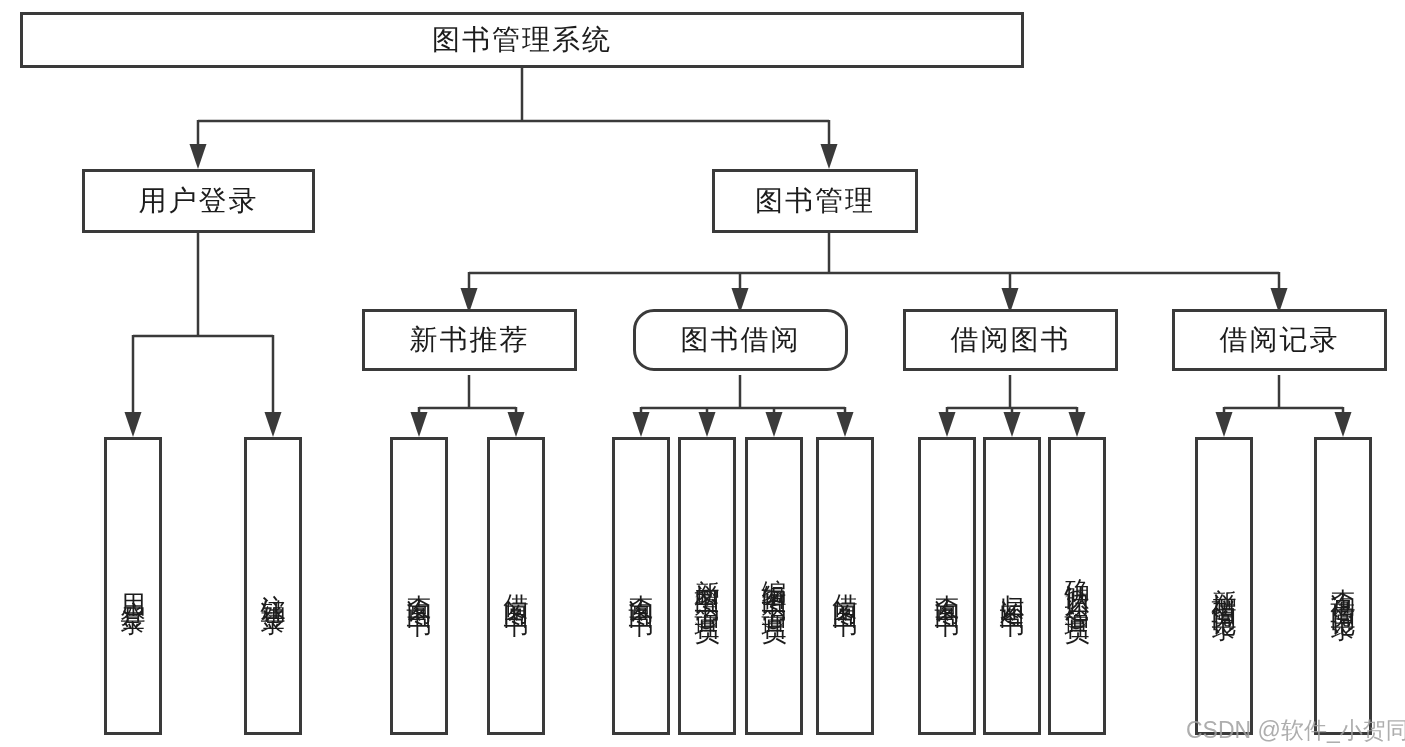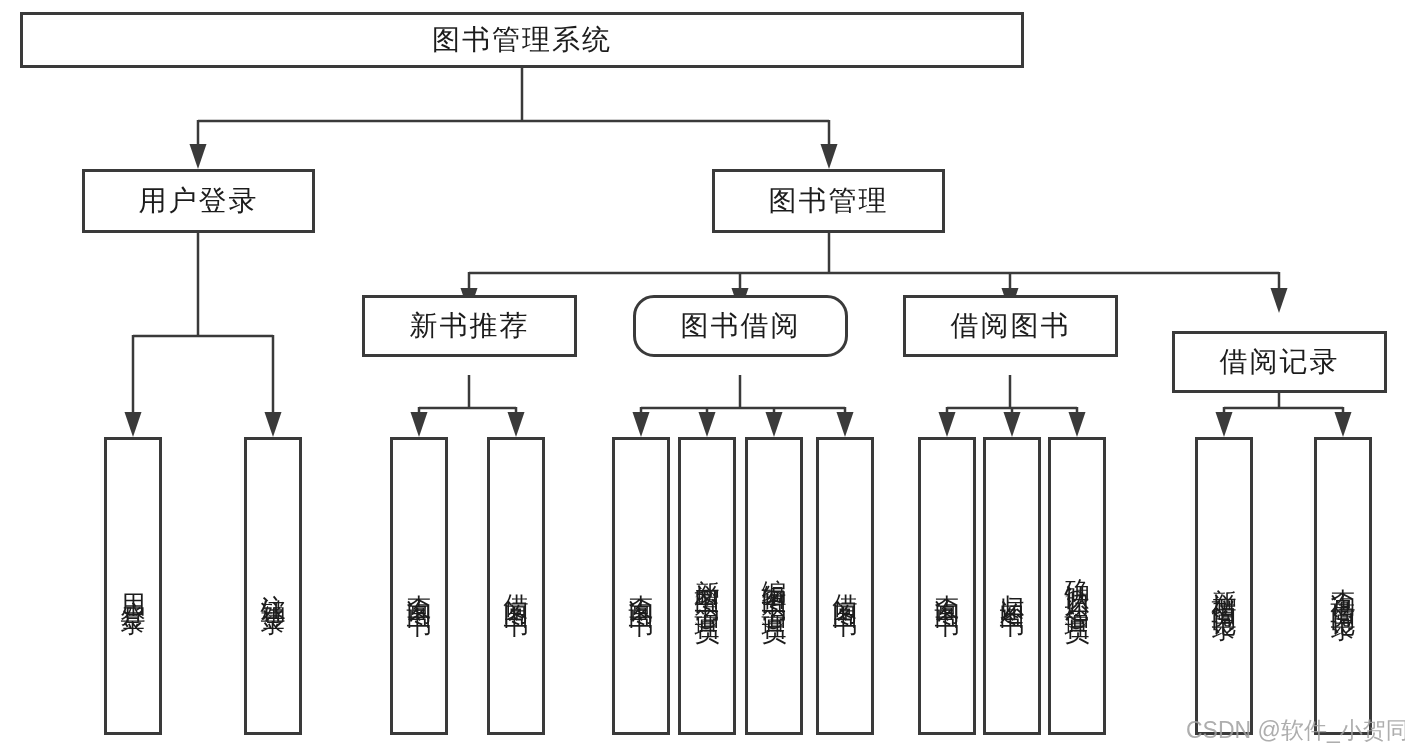--- a/index.html
+++ b/index.html
@@ -18,26 +18,26 @@
     box-sizing: border-box;
     display: flex;
     align-items: center;
     justify-content: center;
     color: #1c1c1c;
     z-index: 2;
   }
   .h-label { font-size: 28px; letter-spacing: 2px; white-space: nowrap; }
   .root-node  { left: 20px;  top: 12px;  width: 1004px; height: 56px; }
   .l2a { left: 82px;  top: 169px; width: 233px; height: 64px; }
-  .l2b { left: 712px; top: 169px; width: 233px; height: 64px; align-items: center; }
-  .l3  { top: 295px; width: 215px; height: 62px; }
+  .l2b { left: 712px; top: 169px; width: 206px; height: 64px; align-items: center; }
+  .l3  { top: 309px; width: 215px; height: 62px; }
   .l3a { left: 362px; }
   .l3b { left: 633px; border-radius: 21px; }
   .l3c { left: 903px; }
-  .l3d { left: 1172px; margin-top: 36px; }
+  .l3d { left: 1172px; }
   .leaf { top: 437px; width: 58px; height: 298px; }
   .v-label {
     writing-mode: vertical-rl;
     text-orientation: mixed;
     font-size: 25px;
     letter-spacing: 6px;
     line-height: 1;
     color: #1c1c1c;
     white-space: nowrap;
   }

